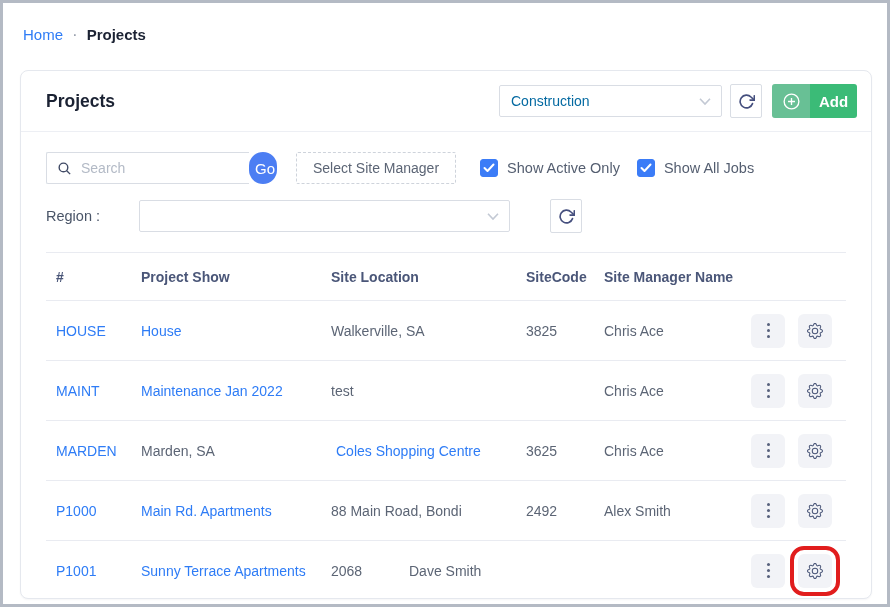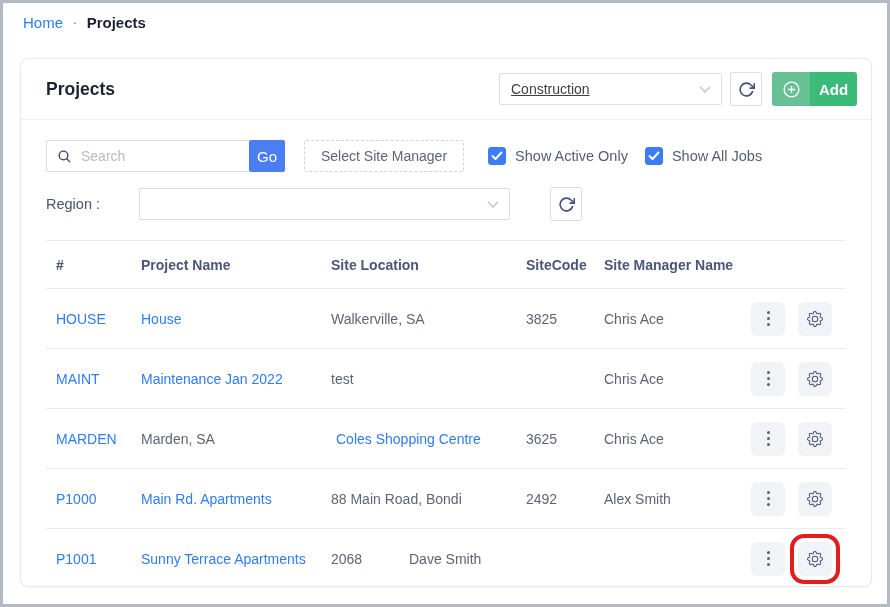--- a/index.html
+++ b/index.html
@@ -9,21 +9,21 @@
     height: 607px;
     box-sizing: border-box;
     border: 3px solid #b4bac4;
     background: #ffffff;
     font-family: "Liberation Sans", sans-serif;
     color: #5c6575;
     -webkit-font-smoothing: antialiased;
   }
 
   
-  .breadcrumb { display: flex; align-items: center; gap: 9px; padding: 11px 0 0 20px; font-size: 15px; }
+  .breadcrumb { display: flex; align-items: center; gap: 9px; padding: 23px 0 0 20px; font-size: 15px; }
   .breadcrumb .home { color: #2e7cf6; text-decoration: none; cursor: pointer; }
   .breadcrumb .sep { color: #99a0ad; font-size: 17px; line-height: 1; }
   .breadcrumb .current { color: #1b2233; font-weight: bold; }
 
   
   .card {
     margin: 27px 15px 0 17px;
     height: 527px;
     border: 1px solid #e5e8ee;
     border-radius: 8px;
@@ -31,22 +31,22 @@
     box-shadow: 0 1px 2px rgba(16,24,40,.04);
     overflow: hidden;
   }
   .card-header { display: flex; align-items: center; height: 60px; padding: 0 14px 0 25px; border-bottom: 1px solid #edeff4; }
   .card-title { font-size: 17.5px; font-weight: bold; color: #1b2233; margin: 0; }
   .header-controls { margin-left: auto; display: flex; align-items: center; gap: 8px; }
 
   .select {
     position: relative; display: flex; align-items: center;
     height: 32px; border: 1px solid #d9dde4; border-radius: 2px;
-    background: #fff; font-size: 14px; color: #404040;
-    padding: 0 34px 0 11px; cursor: pointer; box-sizing: border-box; text-decoration: underline;
+    background: #fff; font-size: 14px; color: #0369a1;
+    padding: 0 34px 0 11px; cursor: pointer; box-sizing: border-box;
   }
   .select .chev { position: absolute; right: 10px; top: 50%; transform: translateY(-40%); display: flex; }
   .type-select { width: 223px; }
 
   .icon-btn {
     display: flex; align-items: center; justify-content: center;
     width: 32px; height: 34px; border: 1px solid #d9dde4; border-radius: 2px;
     background: #fff; color: #454f7e; cursor: pointer; padding: 0;
   }
 
@@ -58,21 +58,21 @@
   .filters { padding: 20px 25px 0; }
   .filter-row { display: flex; align-items: center; }
   .search-group { display: flex; align-items: center; }
   .search-box {
     display: flex; align-items: center; width: 203px; height: 32px;
     border: 1px solid #d9dde4; border-right: none; border-radius: 2px 0 0 2px;
     box-sizing: border-box; padding: 0 8px 0 10px; gap: 7px; background: #fff;
   }
   .search-box input { border: none; outline: none; flex: 1; min-width: 0; font-size: 14px; color: #3c4454; font-family: inherit; background: transparent; }
   .search-box input::placeholder { color: #b3bac6; }
-  .go-btn { width: 36px; height: 32px; background: #4c7ef3; color: #fff; border: none; border-radius: 2px; font-size: 15px; cursor: pointer; font-family: inherit; }
+  .go-btn { width: 28px; height: 32px; background: #4c7ef3; color: #fff; border: none; border-radius: 14px; font-size: 15px; cursor: pointer; font-family: inherit; }
   .dashed-btn { margin-left: 19px; height: 32px; padding: 0 16px; background: #fff; border: 1px dashed #ced3db; border-radius: 2px; font-size: 14px; color: #5c6575; cursor: pointer; font-family: inherit; }
   .checkbox { display: flex; align-items: center; gap: 9px; margin-left: 24px; font-size: 14.5px; color: #545e70; cursor: pointer; }
   .checkbox + .checkbox { margin-left: 17px; }
   .cbox { width: 18px; height: 18px; border-radius: 3px; border: 1px solid #cfd4dc; background: #fff; display: flex; align-items: center; justify-content: center; box-sizing: border-box; }
   .cbox svg { display: none; }
   .checkbox.checked .cbox { background: #3b7cf7; border-color: #3b7cf7; }
   .checkbox.checked .cbox svg { display: block; }
 
   .region-row { margin-top: 15px; gap: 36px; }
   .region-label { font-size: 14.5px; color: #4a5568; width: 57px; flex: none; }
@@ -195,21 +195,21 @@
               <path d="M20.49 15a9 9 0 1 1-2.12-9.36L23 10"></path>
             </svg>
         </span>
       </button>
     </div>
   </div>
 
   <div class="table">
     <div class="thead">
       <div class="cell col-code">#</div>
-      <div class="cell col-name">Project Name</div>
+      <div class="cell col-name">Project Show</div>
       <div class="cell col-loc">Site Location</div>
       <div class="cell col-sitecode">SiteCode</div>
       <div class="cell col-manager">Site Manager Name</div>
       <div class="cell col-actions"></div>
     </div>
     <div id="tbody">
   <div class="trow">
     <div class="cell col-code"><a class="link">HOUSE</a></div>
     <div class="cell col-name"><a class="link">House</a></div>
     <div class="cell col-loc">Walkerville, SA</div>

